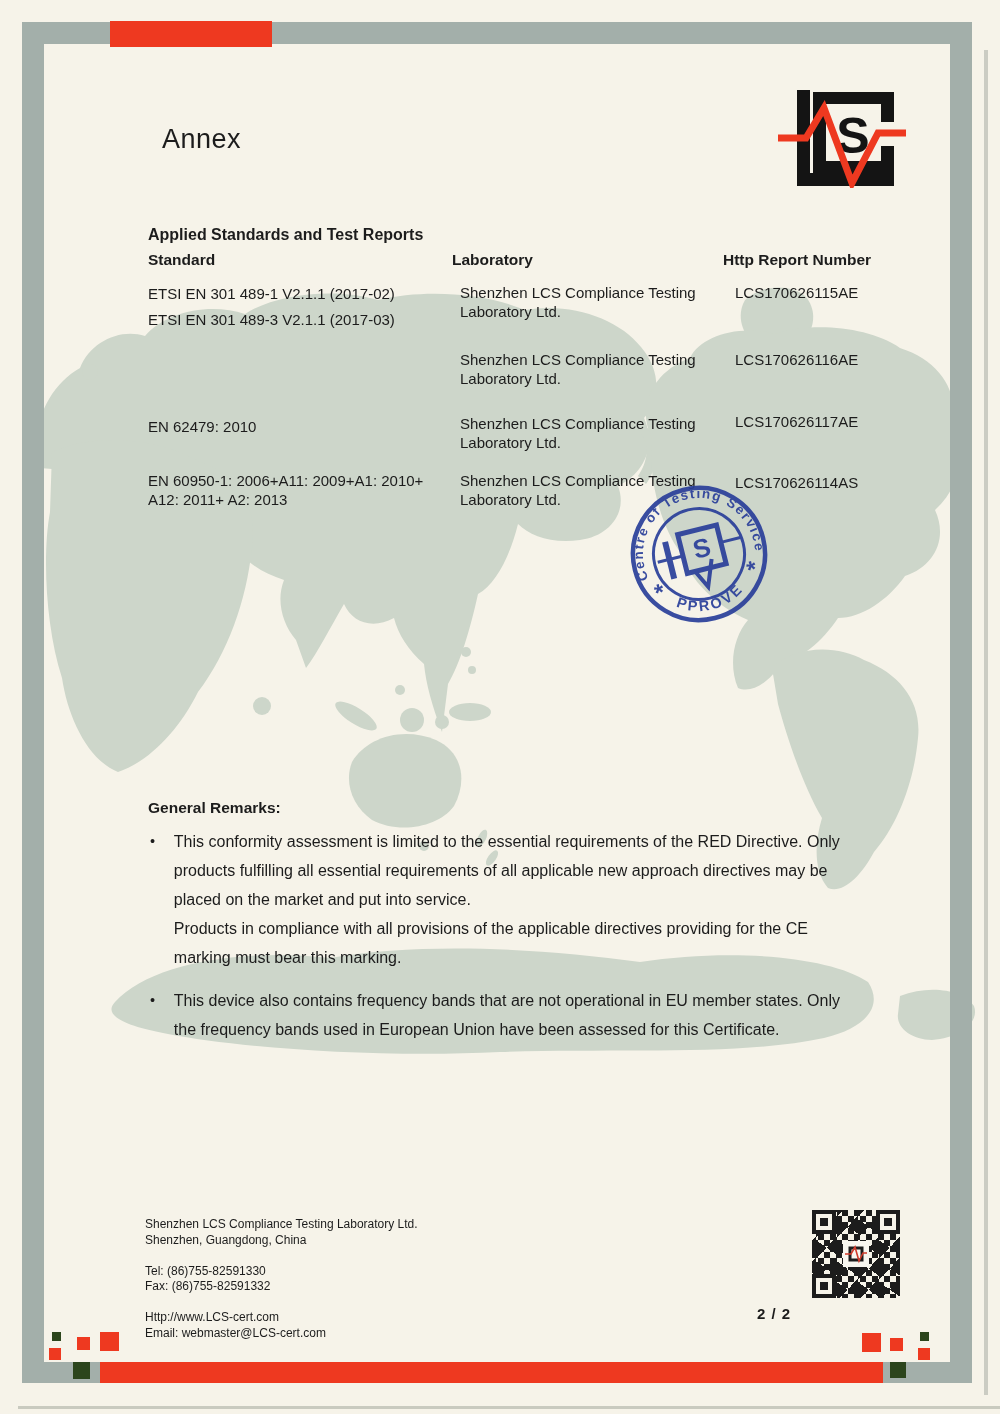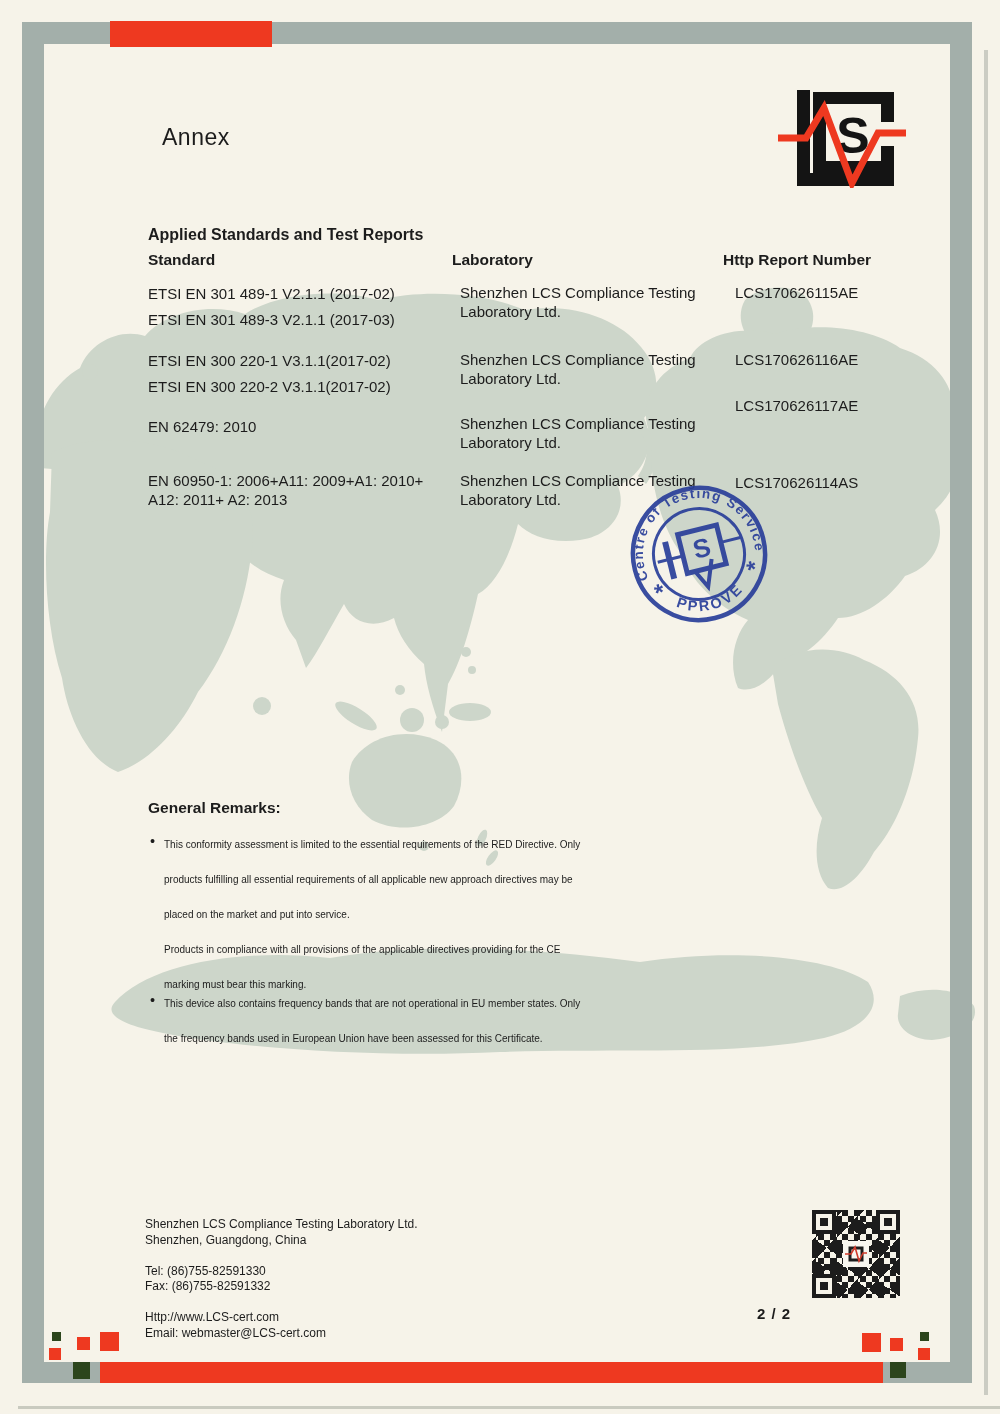--- a/index.html
+++ b/index.html
@@ -11,30 +11,30 @@
   .abs{position:absolute;}
   
   .frame{background:#a3afaa;}
   .accent-red{background:#ee3920;}
   .sq{position:absolute;}
   .sq.red{background:#ee3920;}
   .sq.green{background:#2c451c;}
   
   svg.map{position:absolute;left:0;top:0;pointer-events:none;}
   
-  .title{font-size:23px;letter-spacing:.5px;}
+  .title{font-size:27px;letter-spacing:.5px;}
   .h-section{font-size:16px;font-weight:bold;}
   .th{font-size:15.5px;font-weight:bold;}
   .cell{font-size:15px;white-space:pre-line;}
   .std{line-height:26px;}
   .std.tight{line-height:19px;}
   .lab{line-height:19px;}
   .rep{line-height:19px;}
   .remark-head{font-size:15.5px;font-weight:bold;}
-  .remark{font-size:10px;line-height:35px;white-space:pre-line;}
+  .remark{font-size:16px;line-height:29px;white-space:pre-line;margin-left:10px;}
   .remark-item{position:absolute;display:flex;}
   .remark-bullet{width:14px;font-size:14.5px;line-height:29px;}
   .footer-line{font-size:12px;line-height:15.5px;white-space:pre-line;}
   .footer-col{display:inline-block;}
   .pageno{font-size:15px;font-weight:bold;letter-spacing:1px;}
   
   .qr{
     position:absolute;left:812px;top:1210px;width:88px;height:88px;
     background-image:
       repeating-conic-gradient(#1c1c1c 0% 25%, transparent 0% 50%),
@@ -144,30 +144,28 @@
   <div class="abs th" style="left:148px;top:251px;">Standard</div>
   <div class="abs th" style="left:452px;top:251px;">Laboratory</div>
   <div class="abs th" style="left:723px;top:251px;">Http Report Number</div>
 
   <div class="abs cell std" style="left:148px;top:281px;width:310px;">ETSI EN 301 489-1 V2.1.1 (2017-02)
 ETSI EN 301 489-3 V2.1.1 (2017-03)</div>
   <div class="abs cell lab" style="left:460px;top:283px;width:262px;">Shenzhen LCS Compliance Testing
 Laboratory Ltd.</div>
   <div class="abs cell rep" style="left:735px;top:283px;width:220px;">LCS170626115AE</div>
 
-  <div class="abs cell std" style="left:148px;top:348px;width:310px;">ETSI EN 300 220-1 V3.1.1(2017-02)
-ETSI EN 300 220-2 V3.1.1(2017-02)</div>
   <div class="abs cell lab" style="left:460px;top:350px;width:262px;">Shenzhen LCS Compliance Testing
 Laboratory Ltd.</div>
   <div class="abs cell rep" style="left:735px;top:350px;width:220px;">LCS170626116AE</div>
 
   <div class="abs cell std" style="left:148px;top:414px;width:310px;">EN 62479: 2010</div>
   <div class="abs cell lab" style="left:460px;top:414px;width:262px;">Shenzhen LCS Compliance Testing
 Laboratory Ltd.</div>
-  <div class="abs cell rep" style="left:735px;top:396px;width:220px;">LCS170626117AE</div>
+  <div class="abs cell rep" style="left:735px;top:412px;width:220px;">LCS170626117AE</div>
 
   <div class="abs cell std tight" style="left:148px;top:471px;width:310px;">EN 60950-1: 2006+A11: 2009+A1: 2010+
 A12: 2011+ A2: 2013</div>
   <div class="abs cell lab" style="left:460px;top:471px;width:262px;">Shenzhen LCS Compliance Testing
 Laboratory Ltd.</div>
   <div class="abs cell rep" style="left:735px;top:473px;width:220px;">LCS170626114AS</div>
 
   <svg class="abs" style="left:620px;top:473px;" width="158" height="162" viewBox="-79 -81 158 162" opacity="0.92">
     <defs>
       <path id="arcTop" d="M -50.3 24.6 A 56 56 0 1 1 50.3 24.6" fill="none"></path>

